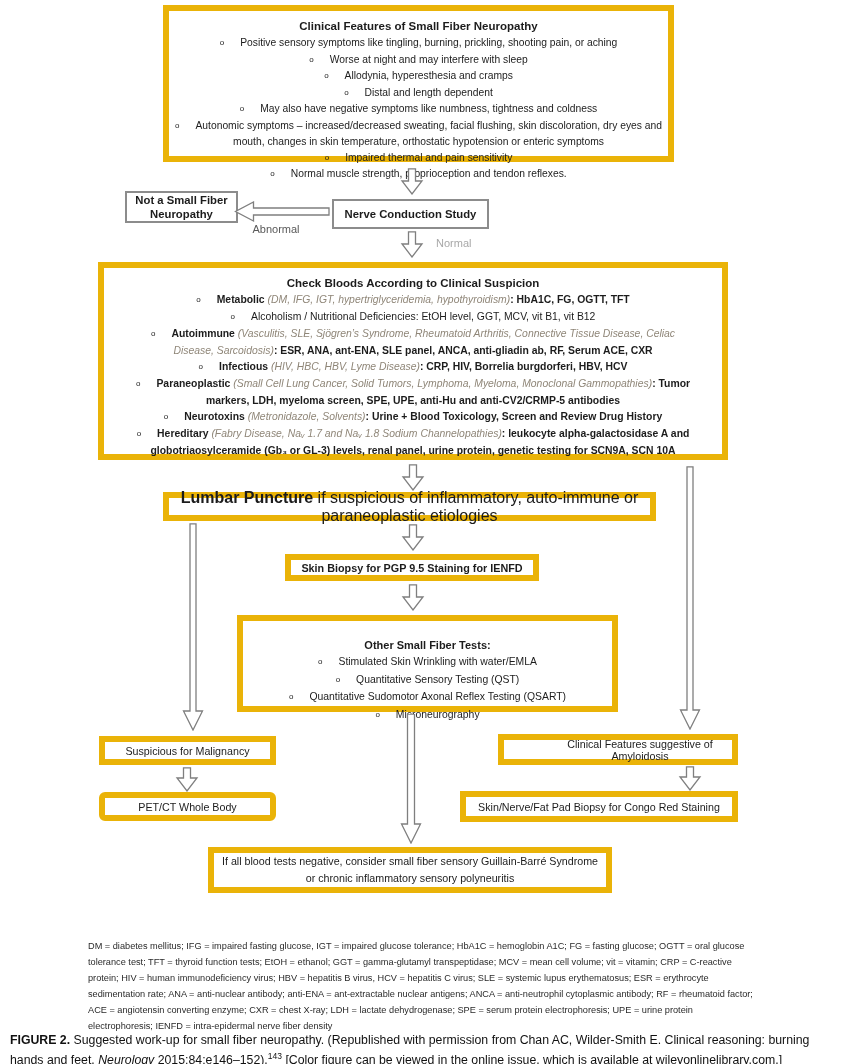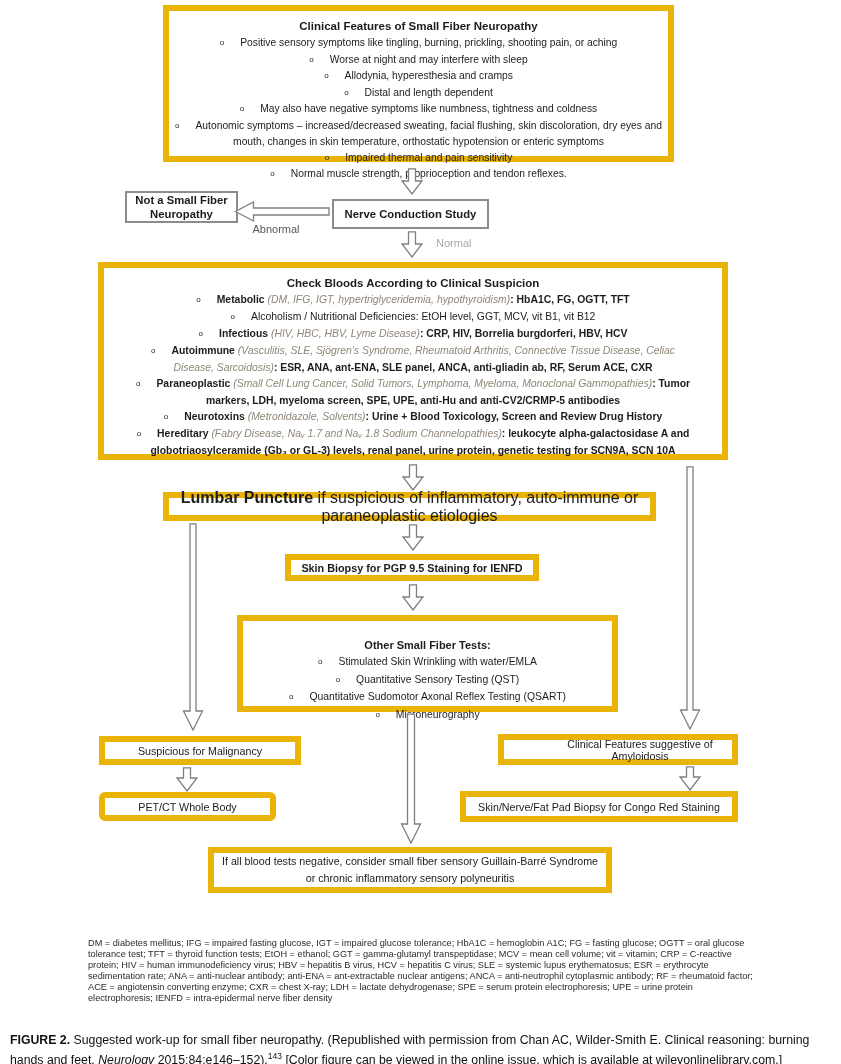--- a/index.html
+++ b/index.html
@@ -23,21 +23,21 @@
   .blood .paren{font-style:italic;color:#8f8678;}
   .blood .tests{font-weight:bold;}
   .blood .plain{font-weight:normal;}
   .tests-box .bl{font-size:10.4px;line-height:16.5px;}
   .tests-box .box-title{font-size:11px;}
   .b{font-weight:bold;}
   .lbl{position:absolute;font-size:11px;text-align:center;}
   .arr{position:absolute;}
   .arr path{fill:#ffffff;stroke:#7f7f7f;stroke-width:1.3;}
   .smalltext{
-    position:absolute;font-size:9.2px;line-height:11px;color:#2a2a2a;
+    position:absolute;font-size:9.2px;line-height:16px;color:#2a2a2a;
     text-align:left;letter-spacing:0px;
   }
   .caption{
     position:absolute;font-size:12.3px;line-height:16px;color:#111;text-align:left;
   }
   .caption .sup{vertical-align:super;font-size:8.5px;}
   .caption .it{font-style:italic;}
 </style>
 </head>
 <body>
@@ -75,22 +75,22 @@
 
   <svg class="arr" style="left:399px;top:231px;" width="26" height="27">
       <path d="M9.5 0.8 H16.5 V13 H23 L13 26 L3 13 H9.5 Z"></path>
     </svg>
   <div class="lbl" style="left:436px;top:237px;width:64px;color:#a8a8a8;text-align:left;">Normal</div>
 
   <div class="box blood" style="left:98px;top:262px;width:630px;height:198px;padding-top:7px;">
     <div class="box-title">Check Bloods According to Clinical Suspicion</div>
     <div class="bl"><span class="mk">o</span><span class="cat">Metabolic </span><span class="paren">(DM, IFG, IGT, hypertriglyceridemia, hypothyroidism)</span><span class="tests">: HbA1C, FG, OGTT, TFT</span></div>
     <div class="bl"><span class="mk">o</span><span class="tests plain">Alcoholism / Nutritional Deficiencies: EtOH level, GGT, MCV, vit B1, vit B12</span></div>
+    <div class="bl"><span class="mk">o</span><span class="cat">Autoimmune </span><span class="paren">(Vasculitis, SLE, Sjögren’s Syndrome, Rheumatoid Arthritis, Connective Tissue Disease, Celiac Disease, Sarcoidosis)</span><span class="tests">: ESR, ANA, ant-ENA, SLE panel, ANCA, anti-gliadin ab, RF, Serum ACE, CXR</span></div>
     <div class="bl"><span class="mk">o</span><span class="cat">Infectious </span><span class="paren">(HIV, HBC, HBV, Lyme Disease)</span><span class="tests">: CRP, HIV, Borrelia burgdorferi, HBV, HCV</span></div>
-    <div class="bl"><span class="mk">o</span><span class="cat">Autoimmune </span><span class="paren">(Vasculitis, SLE, Sjögren’s Syndrome, Rheumatoid Arthritis, Connective Tissue Disease, Celiac Disease, Sarcoidosis)</span><span class="tests">: ESR, ANA, ant-ENA, SLE panel, ANCA, anti-gliadin ab, RF, Serum ACE, CXR</span></div>
     <div class="bl"><span class="mk">o</span><span class="cat">Paraneoplastic </span><span class="paren">(Small Cell Lung Cancer, Solid Tumors, Lymphoma, Myeloma, Monoclonal Gammopathies)</span><span class="tests">: Tumor markers, LDH, myeloma screen, SPE, UPE, anti-Hu and anti-CV2/CRMP-5 antibodies</span></div>
     <div class="bl"><span class="mk">o</span><span class="cat">Neurotoxins </span><span class="paren">(Metronidazole, Solvents)</span><span class="tests">: Urine + Blood Toxicology, Screen and Review Drug History</span></div>
     <div class="bl"><span class="mk">o</span><span class="cat">Hereditary </span><span class="paren">(Fabry Disease, Naᵥ 1.7 and Naᵥ 1.8 Sodium Channelopathies)</span><span class="tests">: leukocyte alpha-galactosidase A and globotriaosylceramide (Gb₃ or GL-3) levels, renal panel, urine protein, genetic testing for SCN9A, SCN 10A</span></div>
   </div>
 
   <svg class="arr" style="left:400px;top:464px;" width="26" height="27">
       <path d="M9.5 0.8 H16.5 V13 H23 L13 26 L3 13 H9.5 Z"></path>
     </svg>
   <svg class="arr" style="left:677px;top:466px;" width="26" height="264">
       <path d="M10 0.8 H16 V244 H22.5 L13 263 L3.5 244 H10 Z"></path>
@@ -120,21 +120,21 @@
     <div class="bl"><span class="mk">o</span><span>Stimulated Skin Wrinkling with water/EMLA</span></div>
     <div class="bl"><span class="mk">o</span><span>Quantitative Sensory Testing (QST)</span></div>
     <div class="bl"><span class="mk">o</span><span>Quantitative Sudomotor Axonal Reflex Testing (QSART)</span></div>
     <div class="bl"><span class="mk">o</span><span>Microneurography</span></div>
   </div>
 
   <svg class="arr" style="left:398px;top:714px;" width="26" height="130">
       <path d="M9.5 0 H16.5 V110 H22.5 L13 129 L3.5 110 H9.5 Z"></path>
     </svg>
 
-  <div class="box flexc" style="left:99px;top:736px;width:202px;height:29px;font-size:10.7px;">
+  <div class="box flexc" style="left:99px;top:736px;width:177px;height:29px;font-size:10.7px;">
     <span>Suspicious for Malignancy</span>
   </div>
   <svg class="arr" style="left:174px;top:767px;" width="26" height="25">
       <path d="M9.5 0.8 H16.5 V11 H23 L13 24 L3 11 H9.5 Z"></path>
     </svg>
   <div class="box flexc" style="left:99px;top:792px;width:177px;height:29px;font-size:10.7px;border-radius:6px;">
     <span>PET/CT Whole Body</span>
   </div>
 
   <div class="box flexc" style="left:498px;top:734px;width:240px;height:31px;font-size:10.7px;padding-left:44px;">

